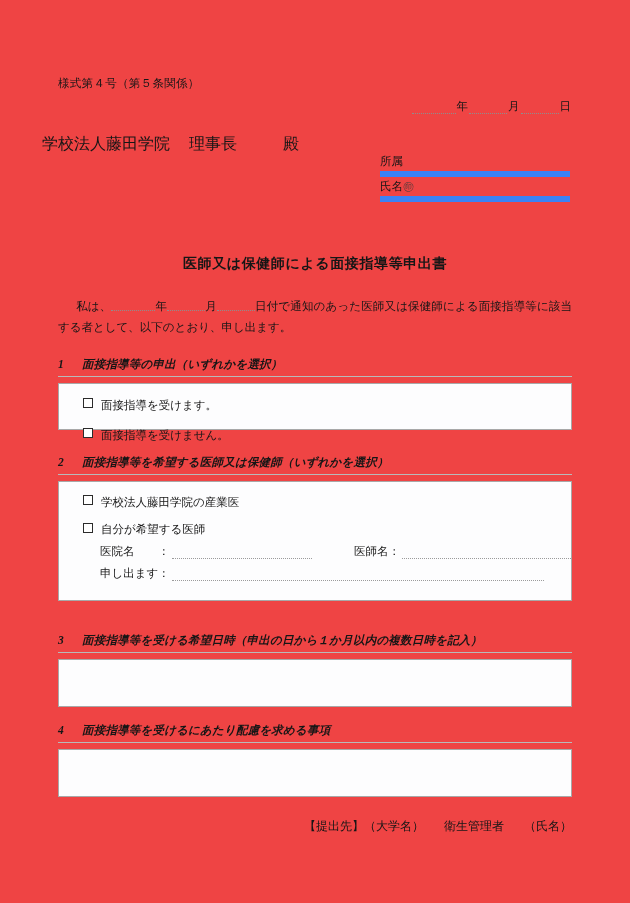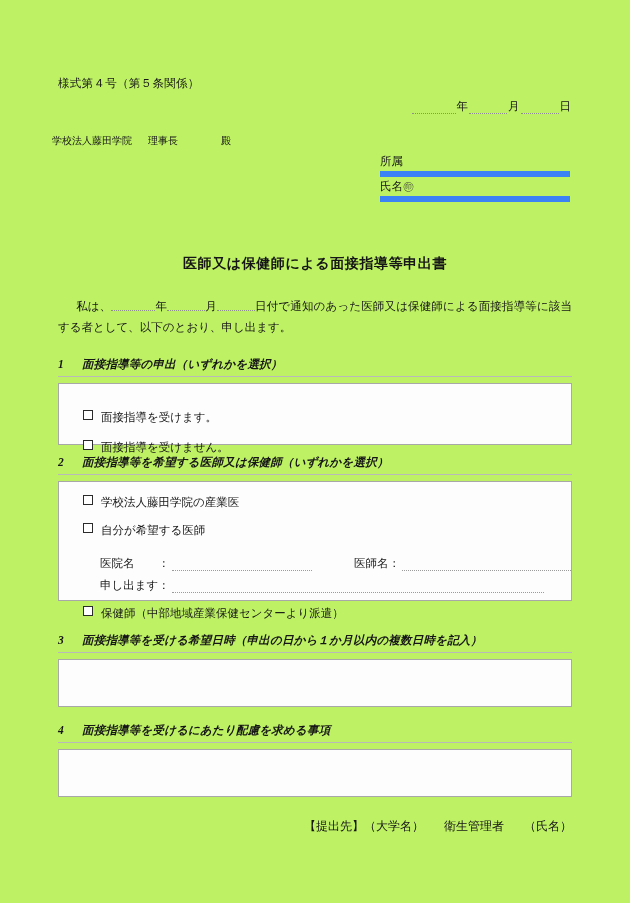--- a/index.html
+++ b/index.html
@@ -10,21 +10,21 @@
   }
   body {
     font-family: "Liberation Serif", "DejaVu Serif", serif;
     color: #161616;
     -webkit-font-smoothing: antialiased;
   }
   .page {
     position: relative;
     width: 630px;
     height: 903px;
-    background: #bef264;
+    background: #ef4444;
     overflow: hidden;
     box-sizing: border-box;
   }
 
   
   .form-code {
     position: absolute;
     left: 58px;
     top: 76px;
     font-size: 11.5px;
@@ -46,23 +46,23 @@
     border-bottom: 1px dotted #8e8e8e;
     height: 12px;
   }
   .blank-yy { width: 44px; }
   .blank-mm { width: 38px; }
   .blank-dd { width: 38px; }
   .date-line .unit { padding: 0 1px; }
 
   .addressee {
     position: absolute;
-    left: 52px;
+    left: 42px;
     top: 134px;
-    font-size: 10px;
+    font-size: 16px;
     white-space: nowrap;
   }
   .addressee .gap-a { display: inline-block; width: 11px; }
   .addressee .gap-b { display: inline-block; width: 38px; }
 
   
   .applicant {
     position: absolute;
     left: 380px;
     top: 152px;
@@ -149,28 +149,28 @@
     border: 1px solid #2b2b2b;
     margin-right: 8px;
     flex: 0 0 auto;
     position: relative;
     top: -1px;
     background: #fff;
   }
 
   
   #sec1 { top: 357px; }
-  #sec1 .sec-box { height: 62px; padding: 27px 0 0 24px; }
+  #sec1 .sec-box { height: 47px; padding: 15px 0 0 24px; }
   #sec1 .opt { margin-bottom: 17px; }
 
   
   #sec2 { top: 455px; }
   #sec2 .sec-box { height: 120px; padding: 14px 0 0 24px; }
   #sec2 .opt { margin-bottom: 15px; }
-  #sec2 .opt.tight { margin-bottom: 20px; }
+  #sec2 .opt.tight { margin-bottom: 9px; align-items: center; }
   .subfields {
     font-size: 11.5px;
     padding-left: 17px;
     margin-bottom: 14px;
   }
   .subrow {
     display: flex;
     align-items: flex-end;
     margin-bottom: 7px;
     white-space: nowrap;
@@ -287,24 +287,20 @@
           <span class="colon">：</span>
           <span class="fill fill-doctor"></span>
         </div>
         <div class="subrow">
           <span class="lab w-clinic">申し出ます</span>
           <span class="colon">：</span>
           <span class="fill fill-tel"></span>
         </div>
       </div>
 
-      <div class="opt">
-        <span class="cbox"></span>
-        <span>保健師（中部地域産業保健センターより派遣）</span>
-      </div>
     </div>
   </div>
 
   <div class="section" id="sec3">
     <div class="sec-head">
       <span class="num">3</span><span>面接指導等を受ける希望日時（申出の日から１か月以内の複数日時を記入）</span>
     </div>
     <div class="sec-rule"></div>
     <div class="sec-box"></div>
   </div>

